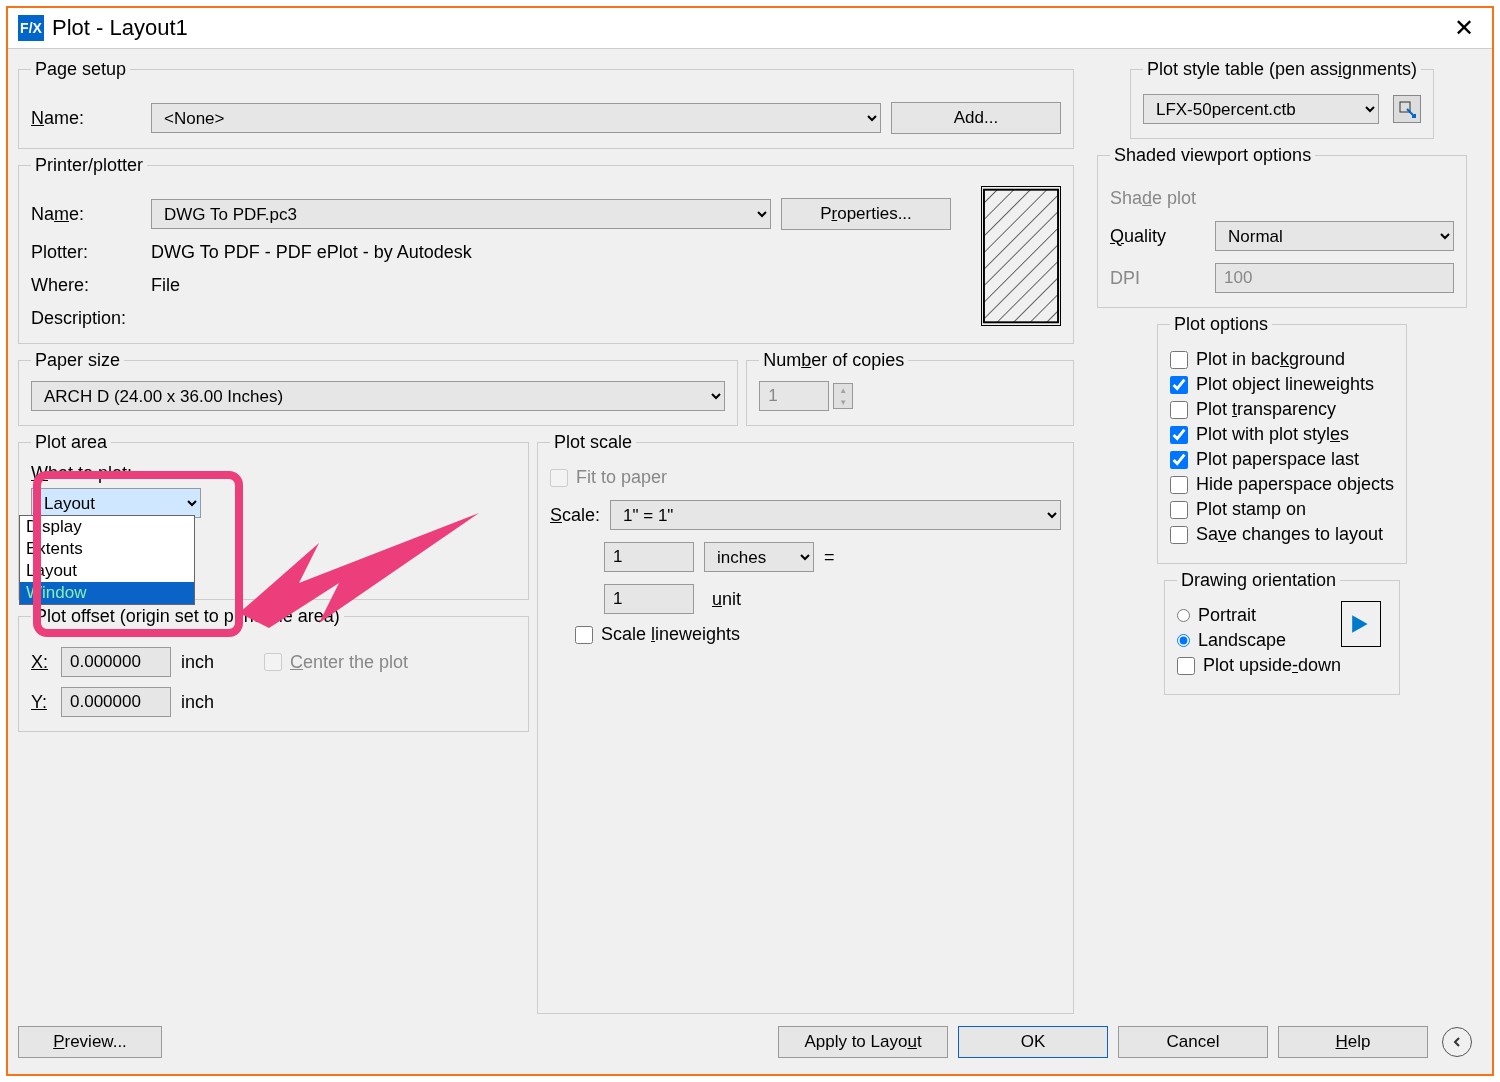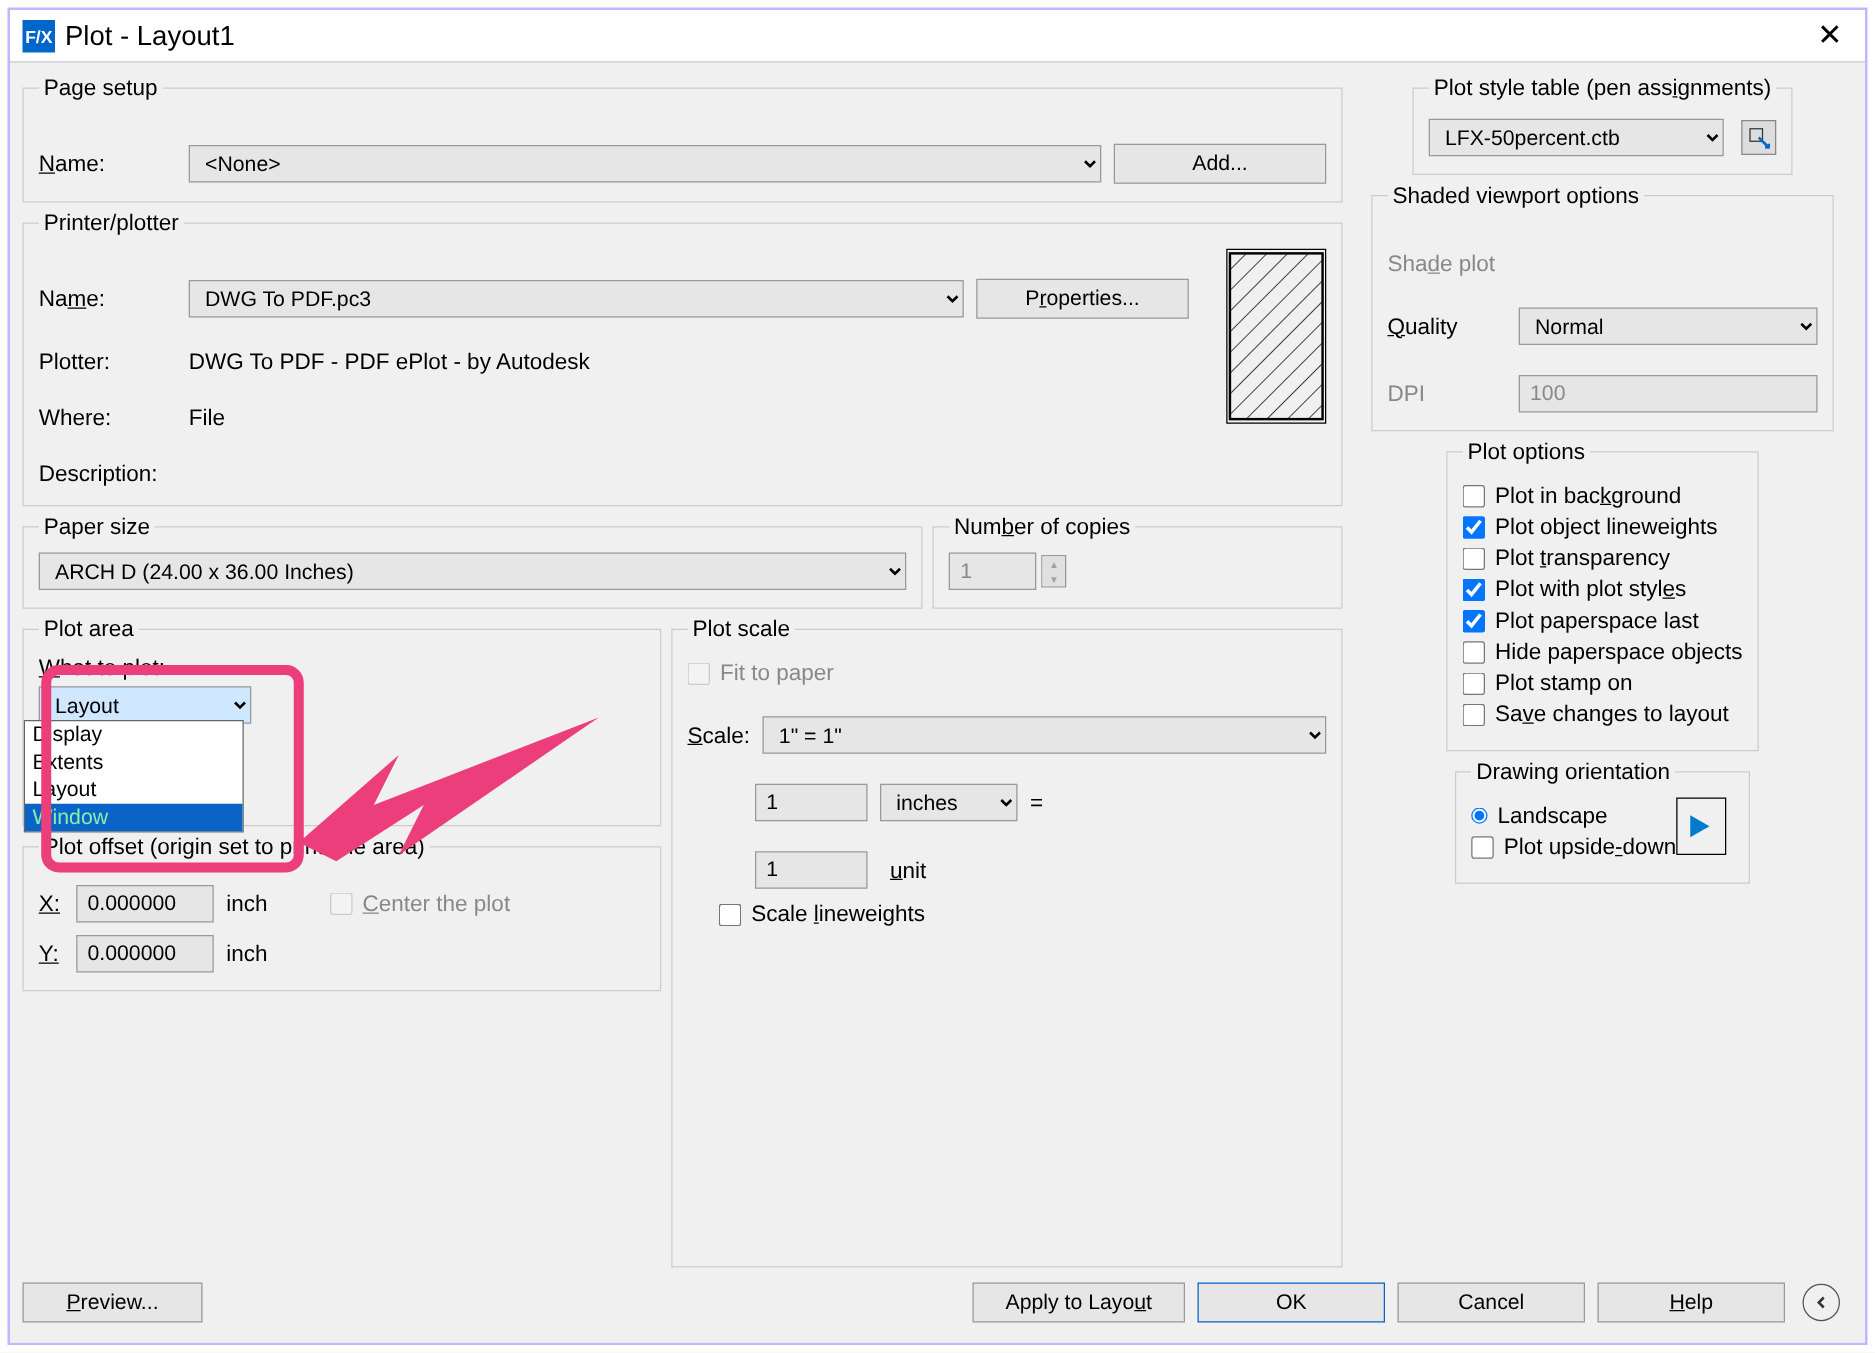--- a/index.html
+++ b/index.html
@@ -3,32 +3,32 @@
 <meta charset="utf-8">
 <style>
   * { box-sizing: border-box; margin: 0; padding: 0; }
   body {
     font-family: "Segoe UI", Tahoma, sans-serif;
     font-size: 18px;
     background: #fff;
     color: #000;
     padding: 6px;
   }
-  .window { border: 2px solid #c4b5fd; width: 1488px; height: 1070px; background: #fff; display: flex; flex-direction: column; }
+  .window { border: 2px solid #f97316; width: 1488px; height: 1070px; background: #fff; display: flex; flex-direction: column; }
   .titlebar { display: flex; align-items: center; padding: 6px 10px; font-size: 22px; }
   .title-icon { width: 26px; height: 26px; background: #0066cc; color: #fff; font-weight: bold; font-size: 14px; display: inline-flex; align-items: center; justify-content: center; margin-right: 8px; }
   .title-icon span { color: #fff; }
   .close-x { margin-left: auto; font-size: 24px; cursor: pointer; padding: 0 8px; }
   .body { flex: 1; background: #f0f0f0; border-top: 1px solid #ccc; padding: 10px; display: flex; flex-direction: column; gap: 6px; position: relative; }
   .columns { display: flex; gap: 8px; flex: 1; }
   .col-left { flex: 1; display: flex; flex-direction: column; gap: 6px; }
   .col-right { width: 400px; display: flex; flex-direction: column; gap: 6px; align-items: center; }
   fieldset { border: 1px solid #ccc; padding: 10px 12px 14px 12px; background: #f0f0f0; }
   legend { padding: 0 4px; font-size: 18px; }
-  .row { display: flex; align-items: center; gap: 10px; margin-top: 24px; }
+  .row { display: flex; align-items: center; gap: 10px; margin-top: 12px; }
   .lbl { width: 110px; }
   .lbl-sm { width: 95px; color: #888; }
   .lbl-sm.on { color: #000; }
   select, .txt, input[type=text] {
     border: 1px solid #999; background: #e6e6e6; height: 30px; padding: 2px 8px; font-family: Liberation Sans, sans-serif; font-size: 17px;
   }
   .txt-white { background: #fff; }
   .btn { border: 1px solid #999; background: #e6e6e6; height: 32px; padding: 4px 12px; font-family: inherit; font-size: 17px; cursor: pointer; }
   .btn-wide { width: 170px; }
   .hatch-preview { border: 1px solid #000; width: 80px; height: 140px; margin-left: 20px; }
@@ -270,20 +270,24 @@
               <input type="checkbox" style="">
               <span>Sa<span class="u">v</span>e changes to layout</span>
             </label>
         </fieldset>
 
         <fieldset>
           <legend>Drawing orientation</legend>
           <div style="display:flex;">
             <div style="flex:1">
               <label class="radio-row">
+                  <input type="radio" name="orient" style="">
+                  <span>Portrait</span>
+                </label>
+              <label class="radio-row">
                   <input type="radio" name="orient" checked="" style="">
                   <span>Landscape</span>
                 </label>
               <label class="check">
                   <input type="checkbox" style="">
                   <span>Plot upside<span class="u">-</span>down</span>
                 </label>
             </div>
             <div class="orient-icon">
               <svg width="22" height="22" viewBox="0 0 20 20">

